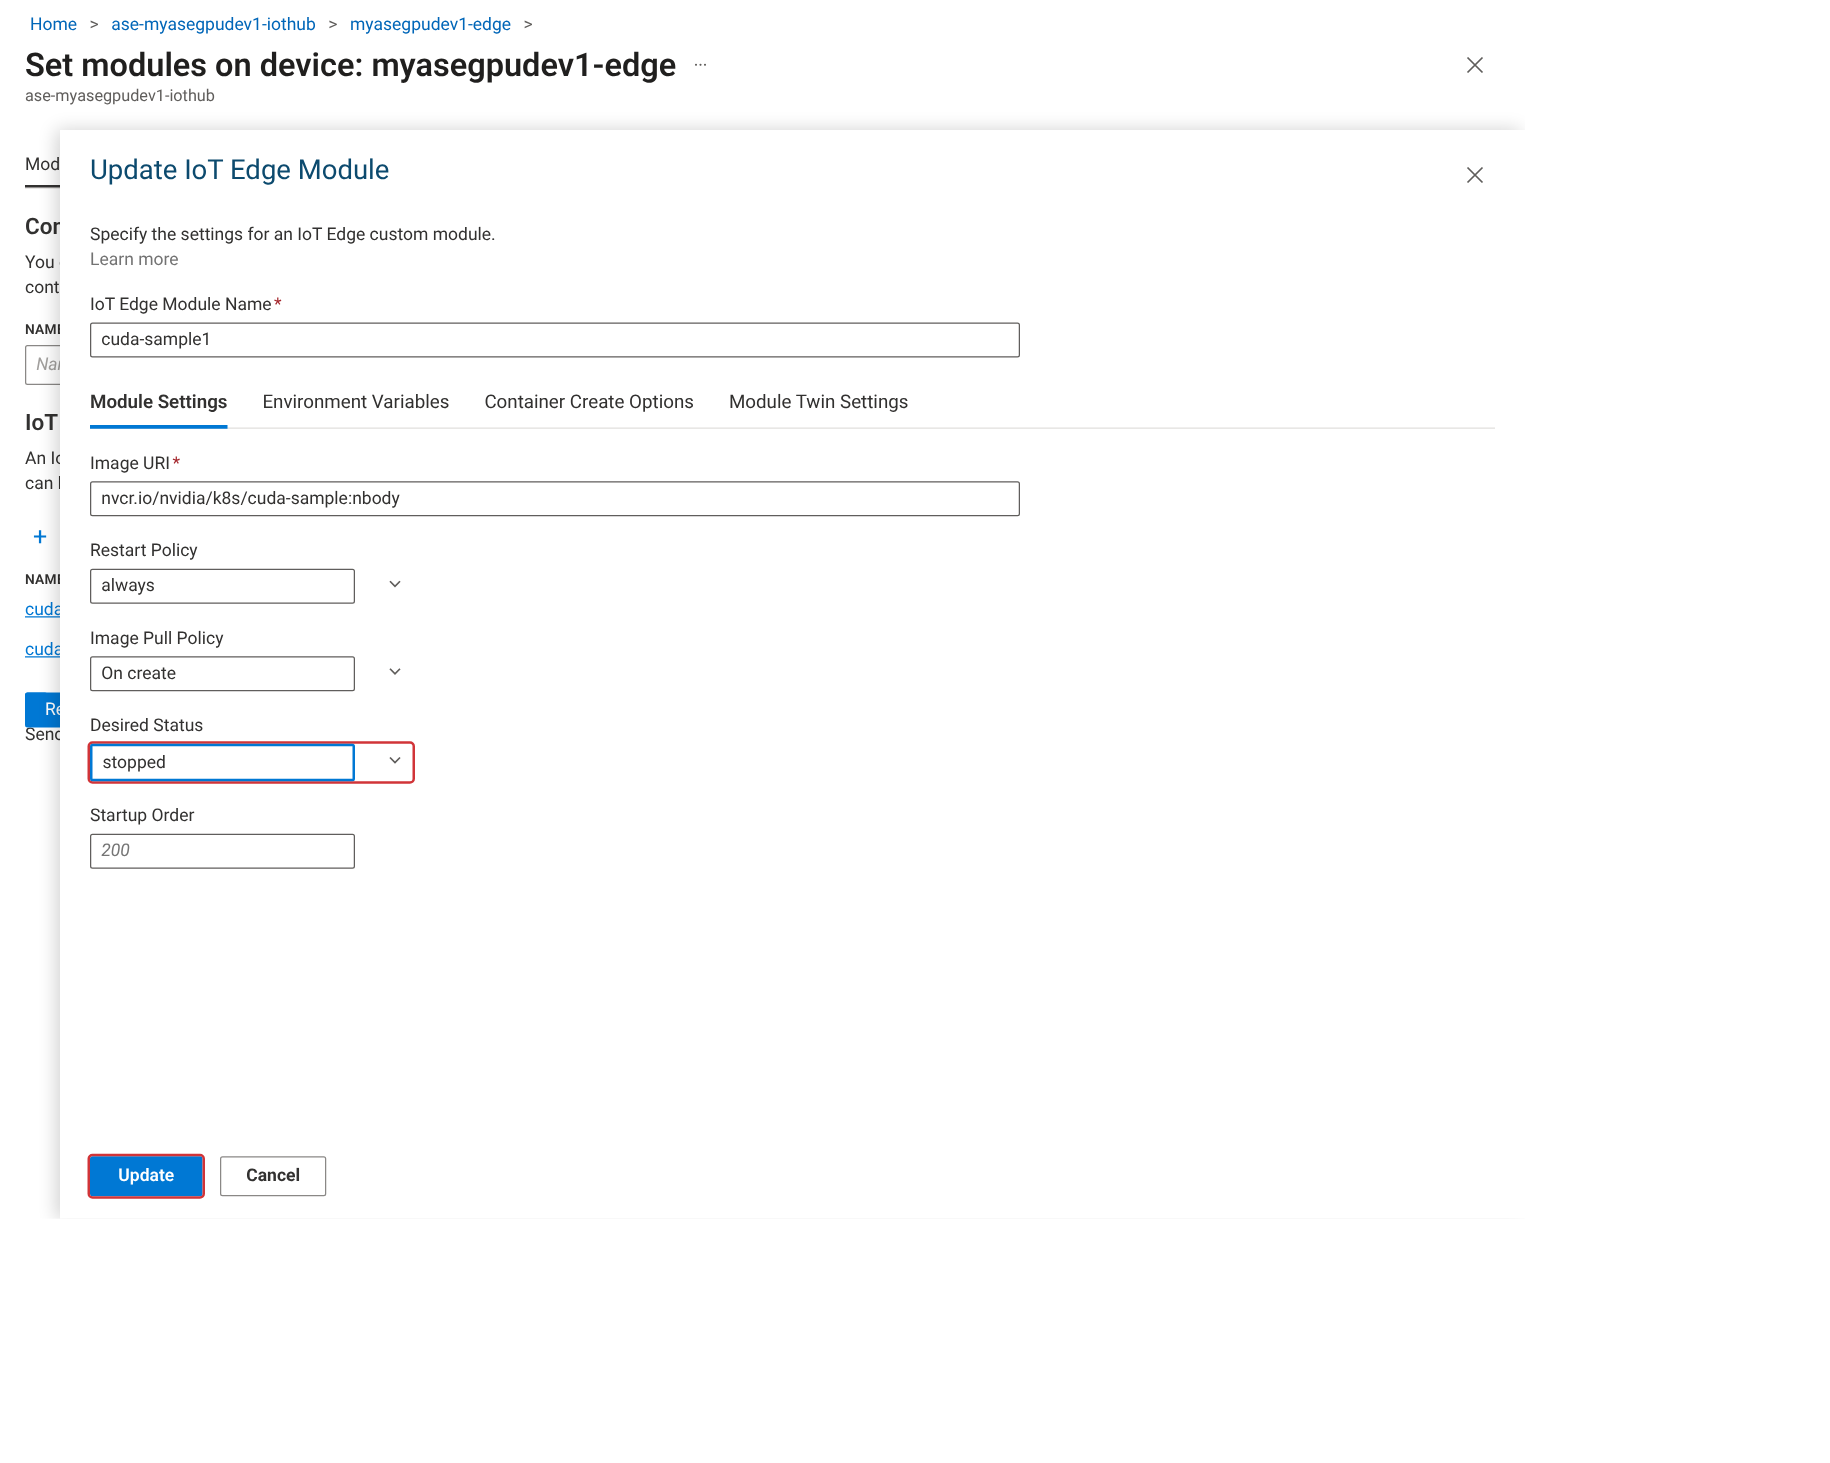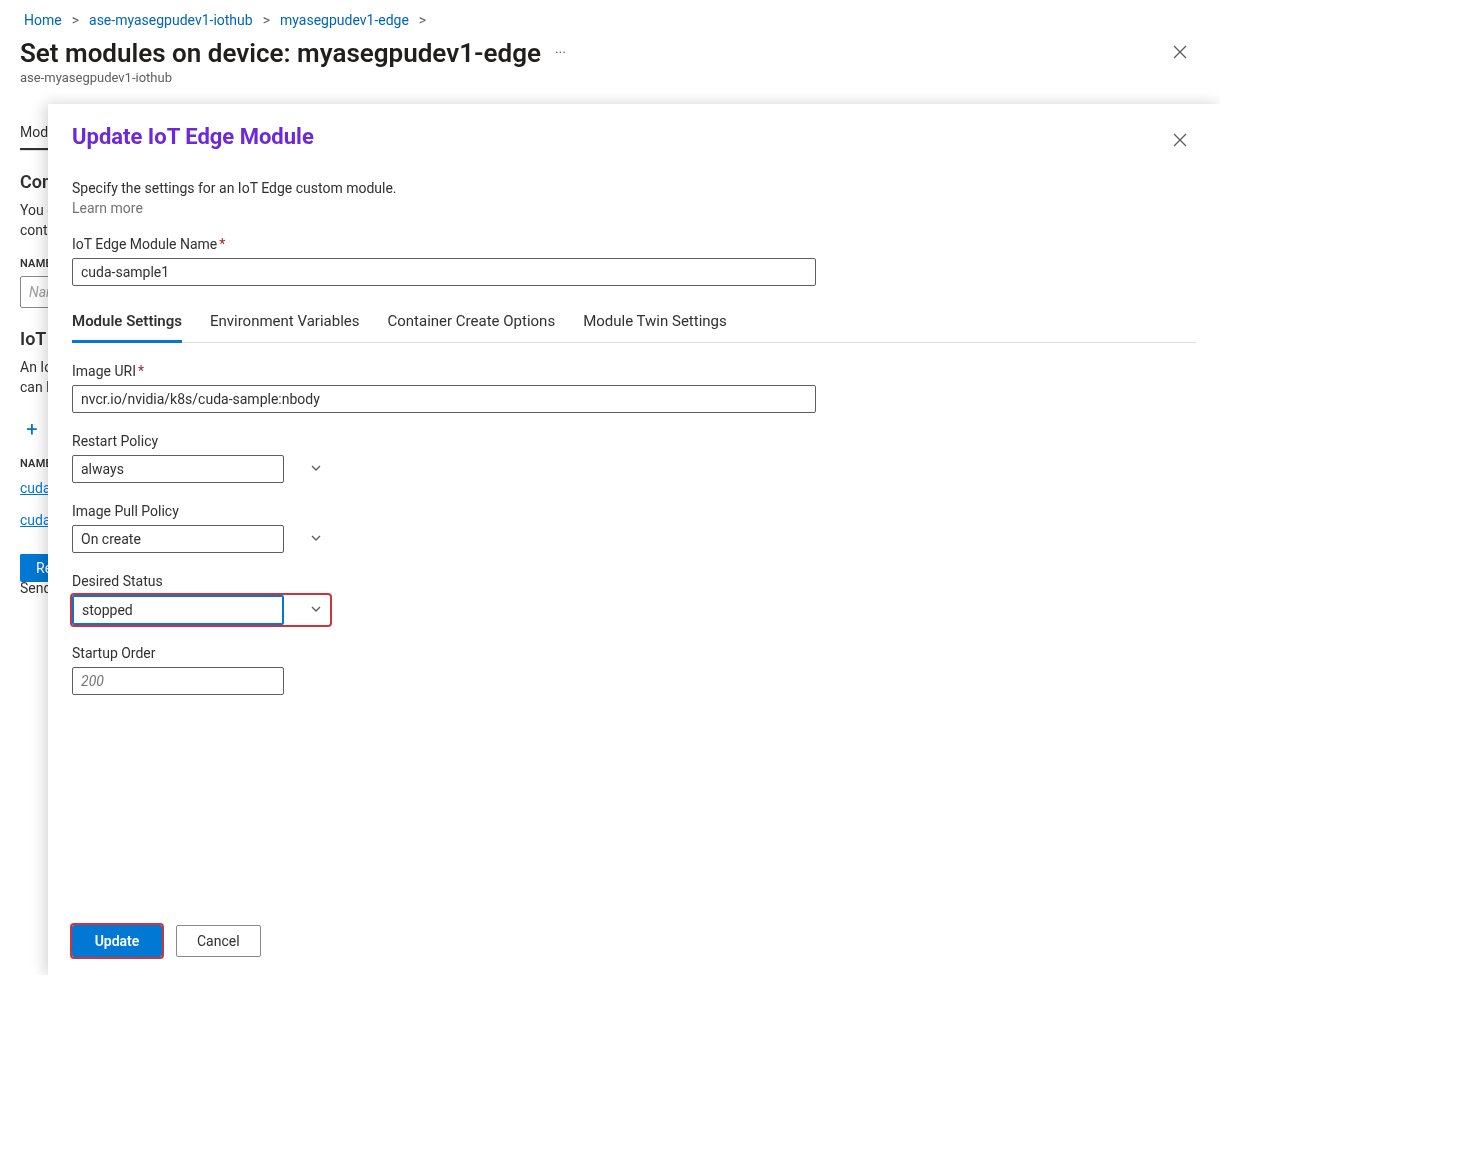--- a/index.html
+++ b/index.html
@@ -91,21 +91,21 @@
   }
   .blade-inner {
     padding: 20px 24px 0 24px;
     flex: 1;
     overflow: auto;
   }
   .blade-header-row {
     display:flex; justify-content:space-between; align-items:flex-start;
   }
   .blade-title {
-    font-size: 22px; font-weight:700; color:#6d28d9;
+    font-size: 22px; font-weight:400; color:#0c4a6e;
   }
   .intro { margin-top: 24px; font-size:14px; color:#323130; }
   .learn-more { color:#737373; text-decoration:none; display:inline-block; margin-top:4px; }
 
   .field { margin-top: 20px; }
   .field-label { font-size:14px; color:#323130; display:block; margin-bottom:6px;}
   .req { color:#a4262c; margin-left:2px; }
   .text-input, .select {
     width: 744px; max-width:100%;
     height: 28px;
@@ -143,21 +143,21 @@
   .tab.active { font-weight:600; border-bottom-color:#0078d4; }
 
   
   .blade-footer {
     padding: 14px 24px 18px 24px;
     display:flex; gap:14px; align-items:center;
   }
   .btn-primary-wrap { outline:2px solid #d13438; outline-offset:0; border-radius:2px; }
   .btn {
     font-size:14px; height:32px; padding:0 20px; border-radius:2px; cursor:pointer;
-    font-family:inherit; border:1px solid transparent;
+    font-family:inherit; border:1px solid transparent;font-weight:bold;
   }
   .btn-primary { background:#0078d4; color:#fff; border:none; font-weight:600; min-width:90px;}
   .btn-default { background:#fff; color:#323130; border:1px solid #8a8886; }
 
 </style>
 </head>
 <body>
 
 <nav class="breadcrumb">
   <a href="#">Home</a>

